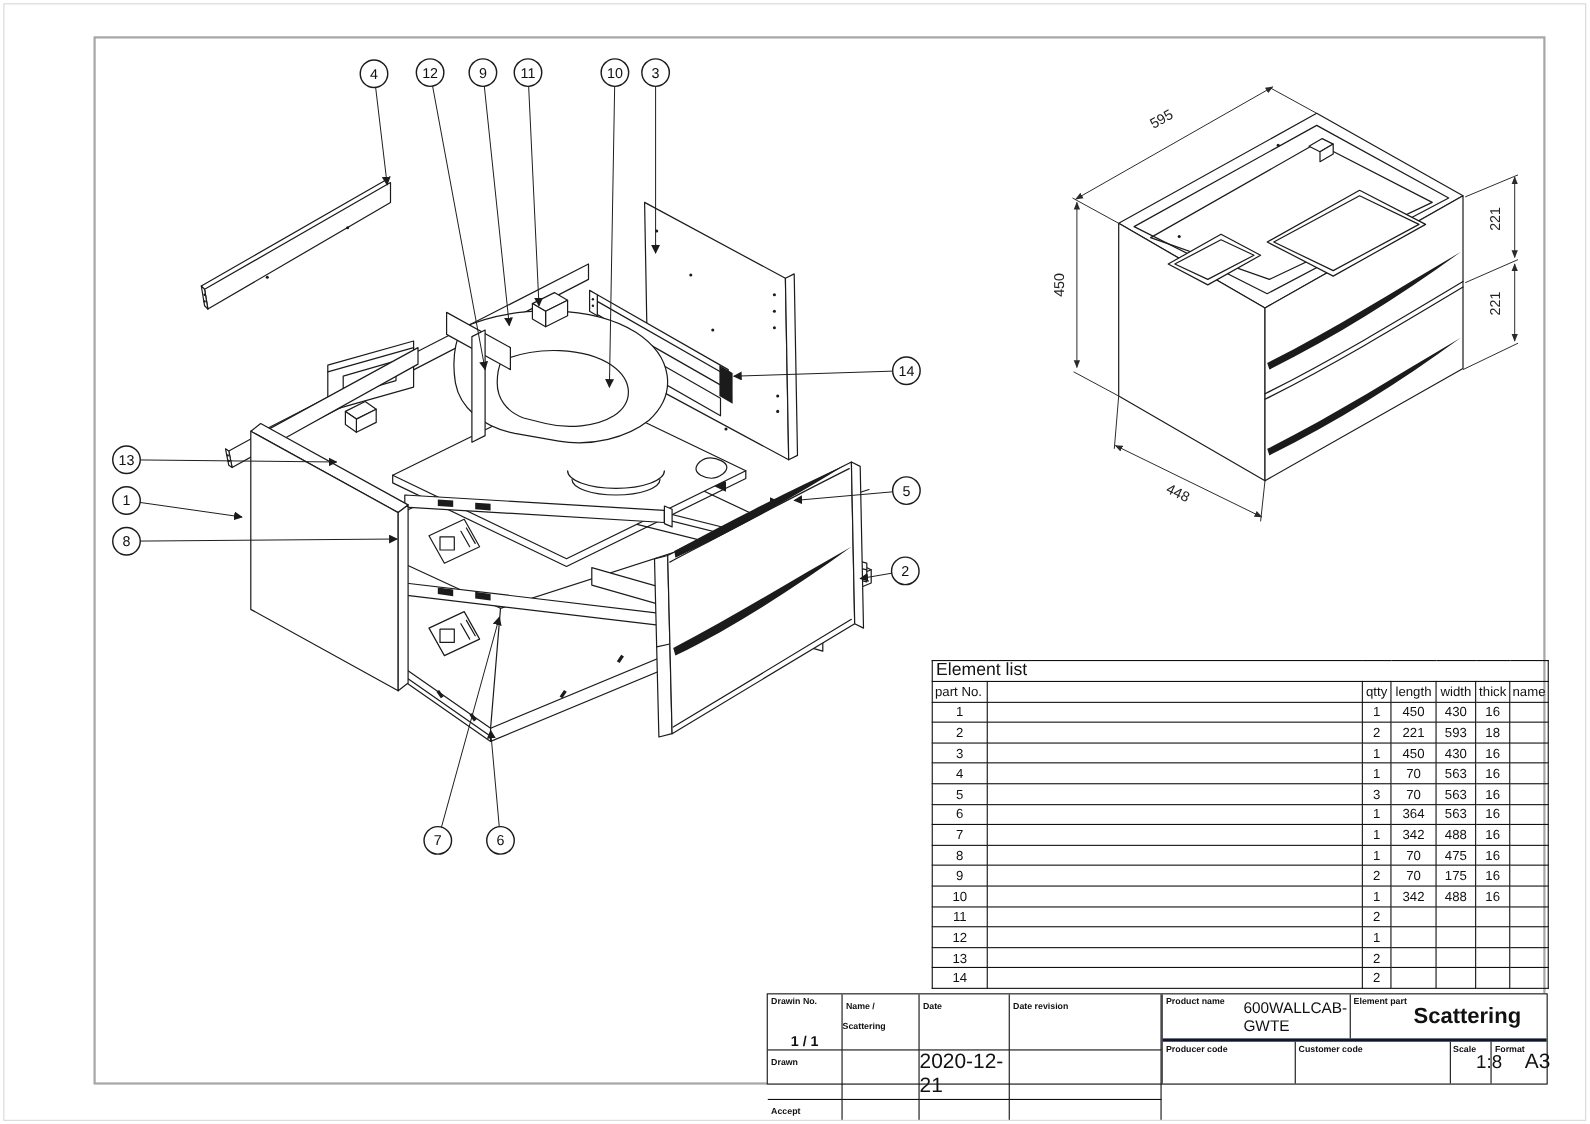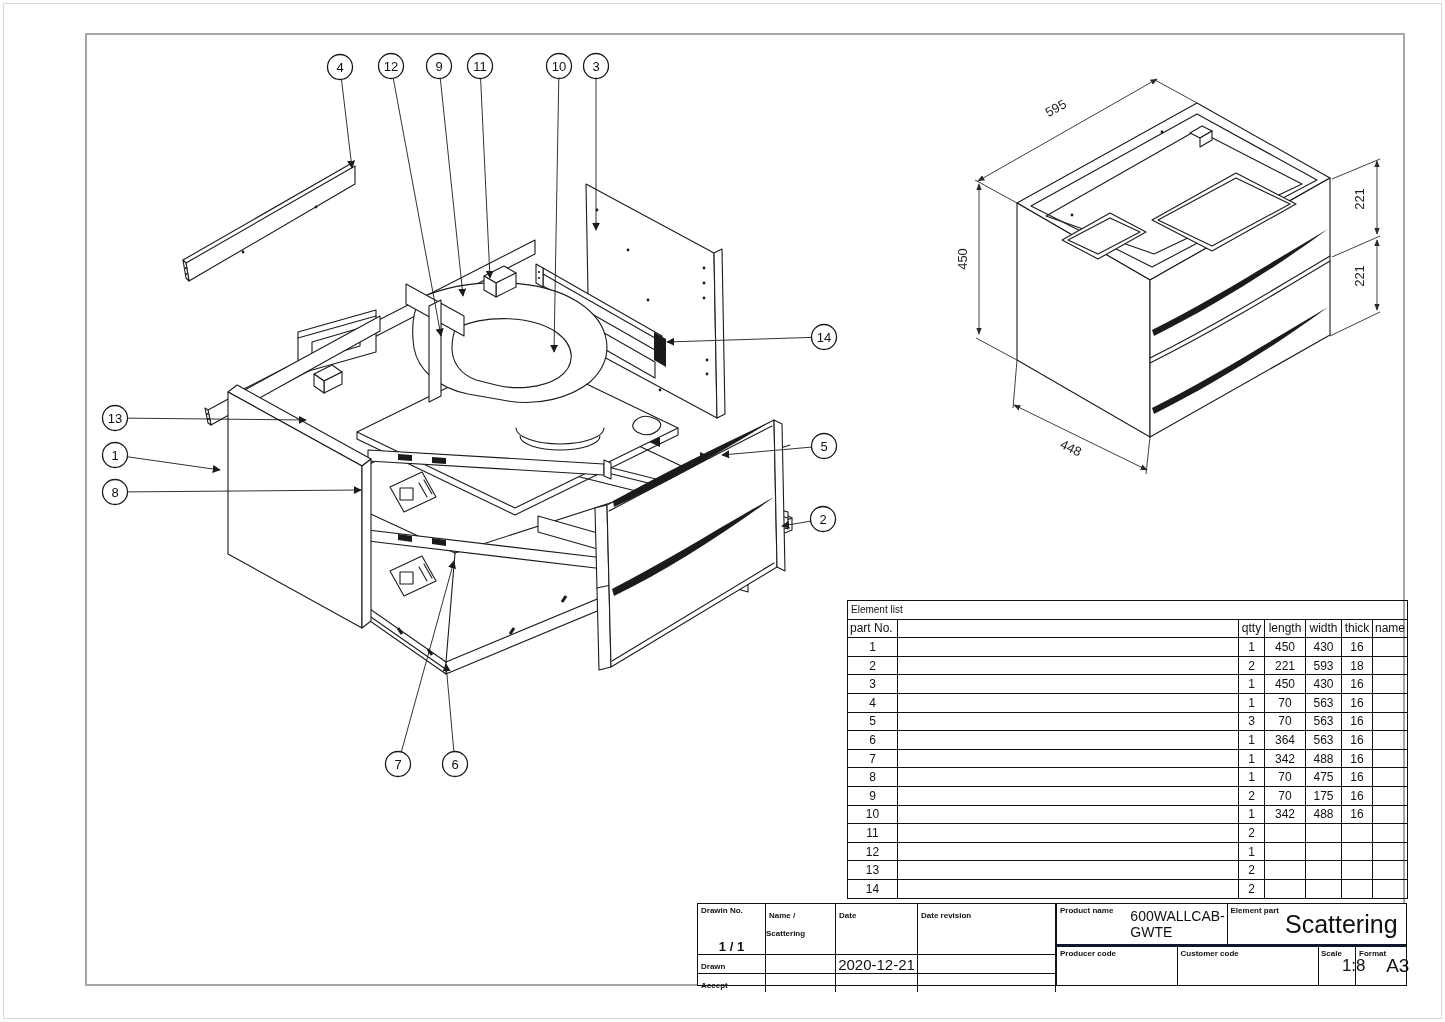--- a/index.html
+++ b/index.html
@@ -20,43 +20,43 @@
   .dot{fill:#1b1b1b;}
   .bl circle{fill:#fff;stroke:#1b1b1b;stroke-width:1.3;}
   .bl text{font-size:13px;fill:#111;text-anchor:middle;font-family:"Liberation Sans",sans-serif;}
   .dt{font-size:13px;fill:#222;text-anchor:middle;font-family:"Liberation Sans",sans-serif;}
 
   
   table.el{position:absolute;left:847px;top:600px;width:561px;border-collapse:collapse;
            table-layout:fixed;font-size:12px;color:#111;}
   table.el td{border:1px solid #111;height:17.6px;padding:0;text-align:center;
               white-space:nowrap;overflow:hidden;}
-  table.el tr.t td{text-align:left;padding-left:3px;font-size:10px;}
+  table.el tr.t td{text-align:left;padding-left:3px;font-size:16px;}
   table.el tr.h td{font-size:12px;}
   table.el tr.h td:first-child{text-align:left;padding-left:2px;}
 
   
   .tb{position:absolute;left:697px;top:903px;width:710px;height:83px;display:flex;
       border:1.5px solid #111;box-sizing:border-box;background:#fff;}
   .tb *{box-sizing:border-box;}
   .tbl{width:360px;display:grid;grid-template-columns:68px 70px 82px 1fr;
        grid-template-rows:1fr 1fr 1fr;}
   .tbl>div{border-right:1px solid #111;border-bottom:1px solid #111;position:relative;}
   .tbl>div.lastr{border-bottom:none;}
   .tbr{width:350px;border-left:1px solid #111;display:flex;flex-direction:column;}
   .tbr-r1{height:40px;display:flex;}
   .tbr-r2{flex:1;display:flex;border-top:3px solid #0f172a;text-align:center;}
   .tbr .c{border-right:1px solid #111;position:relative;display:flex;flex-direction:row;}
   .tbr .c:last-child{border-right:none;}
   .lab{font-size:8px;font-weight:bold;padding:2px 0 0 3px;line-height:9px;}
   .val-c{flex:1;display:flex;align-items:center;justify-content:center;}
   .v13{font-size:13px;font-weight:bold;}
   .v14{font-size:14px;margin-left:17px;}
-  .v15{font-size:15px;}
-  .v20{font-size:25px;}
+  .v15{font-size:19px;}
+  .v20{font-size:20px;font-weight:bold;}
   .v17{font-size:17px;}
   .v19{font-size:19px;}
 </style>
 </head>
 <body>
 
 <div class="page-edge"></div>
 <div class="frame"></div>
 
 <svg class="art" viewBox="0 0 1445 1022">

